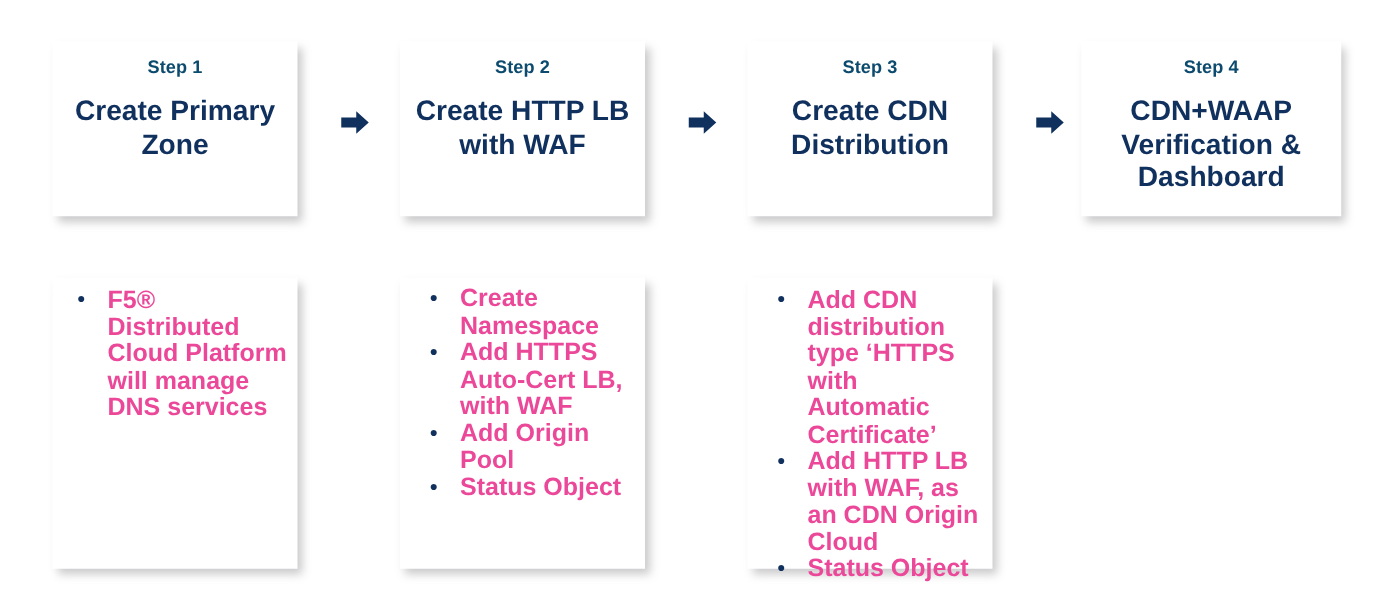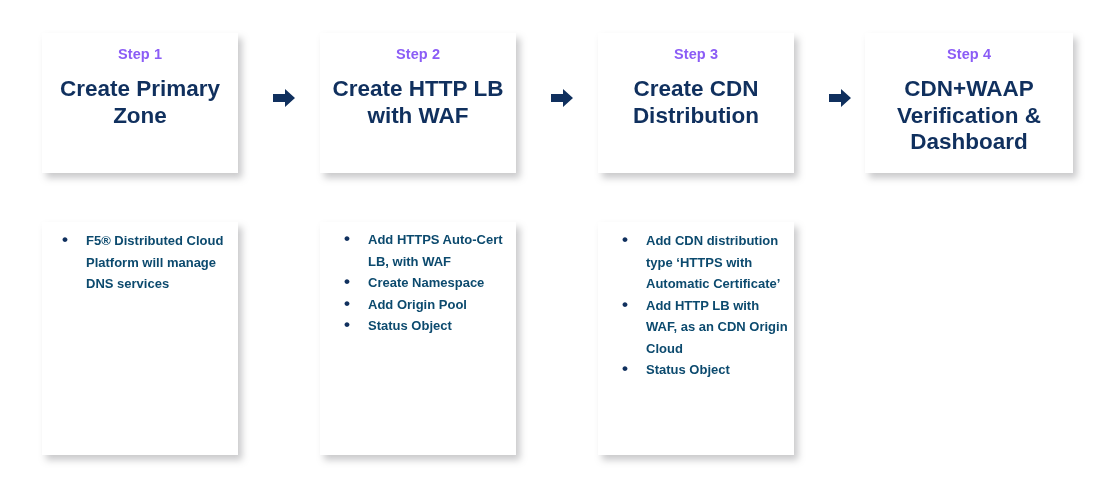--- a/index.html
+++ b/index.html
@@ -51,21 +51,21 @@
     justify-content: flex-start;
     padding-top: 12px;
     box-sizing: border-box;
   }
   .col-4 .header-card {
     left: 30px;
     width: 208px;
   }
 
   .step-label {
-    color: #8b5cf6;
+    color: #0c4a6e;
     font-size: 14.5px;
     font-weight: bold;
     line-height: 18px;
     letter-spacing: 0.1px;
     text-align: center;
   }
   .step-title {
     color: #10305e;
     font-size: 22.5px;
     font-weight: bold;
@@ -102,22 +102,22 @@
     width: 208px;
   }
 
   ul.bullets {
     list-style: none;
     margin: 0;
     padding: 0;
   }
   ul.bullets li {
     position: relative;
-    color: #0c4a6e;
-    font-size: 13px;
+    color: #ec4899;
+    font-size: 20px;
     font-weight: bold;
     line-height: 21.5px;
     padding-left: 42px;
     margin: 0 0 0 0;
   }
   ul.bullets li::before {
     content: "\2022";
     position: absolute;
     left: 18px;
     top: -1px;
@@ -162,22 +162,22 @@
       <div class="step-label">Step 2</div>
       <div class="step-title">Create HTTP LB with WAF</div>
     </div>
     <div class="arrow">
       <svg width="24" height="24" viewBox="0 0 24 24" aria-hidden="true">
         <path d="M1 8 H13 V3 L23 12 L13 21 V16 H1 Z" fill="#10305e"></path>
       </svg>
     </div>
     <div class="body-card">
       <ul class="bullets">
+        <li>Create Namespace</li>
         <li>Add HTTPS Auto-Cert LB, with WAF</li>
-        <li>Create Namespace</li>
         <li>Add Origin Pool</li>
         <li>Status Object</li>
       </ul>
     </div>
   </div>
 
   <div class="column col-3">
     <div class="header-card">
       <div class="step-label">Step 3</div>
       <div class="step-title">Create CDN Distribution</div>

